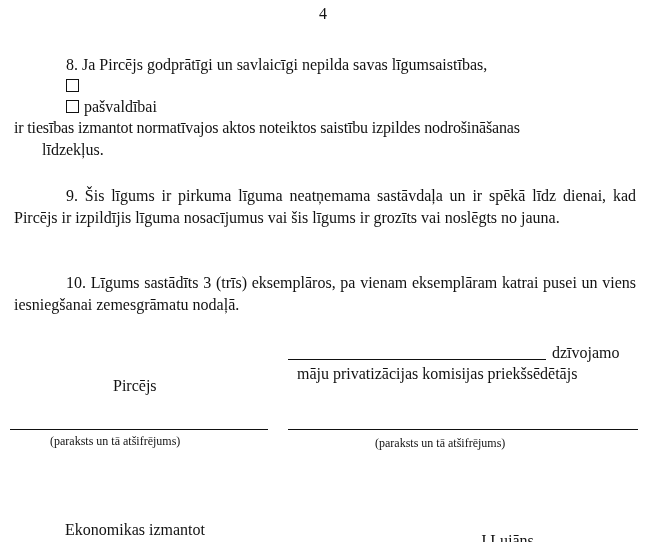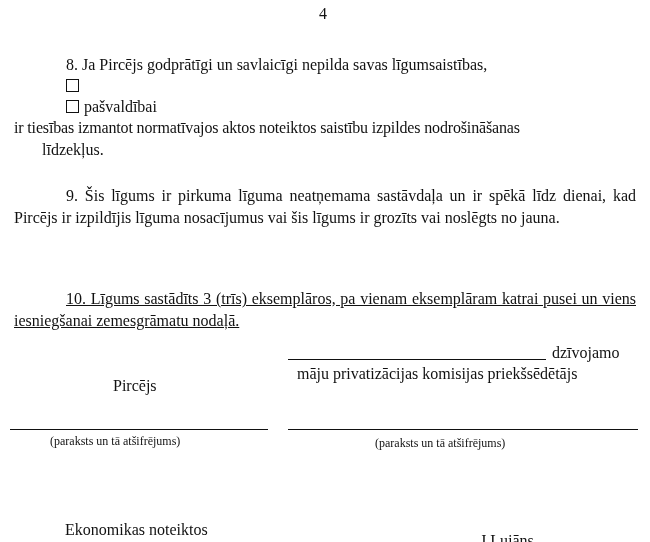--- a/index.html
+++ b/index.html
@@ -22,26 +22,26 @@
   <span class="box"></span>
 </div>
 <div class="abs" style="left:66px; top:97px;">
   <span class="box"></span><span>pašvaldībai</span>
 </div>
 <div class="abs" style="left:14px; top:118px; letter-spacing:-0.15px;">ir tiesības izmantot normatīvajos aktos noteiktos saistību izpildes nodrošināšanas</div>
 <div class="abs" style="left:14px; top:140px;margin-left:28px;">līdzekļus.</div>
 
 <div class="just" style="top:185px;"><span class="ind"></span><span>9. Šis līgums ir pirkuma līguma neatņemama sastāvdaļa un ir spēkā līdz dienai, kad Pircējs ir izpildījis līguma nosacījumus vai šis līgums ir grozīts vai noslēgts no jauna.</span></div>
 
-<div class="just" style="top:288px;text-decoration:underline;"><span class="ind"></span><span>10. Līgums sastādīts 3 (trīs) eksemplāros, pa vienam eksemplāram katrai pusei un viens iesniegšanai zemesgrāmatu nodaļā.</span></div>
+<div class="just" style="top:272px;"><span class="ind"></span><span>10. Līgums sastādīts 3 (trīs) eksemplāros, pa vienam eksemplāram katrai pusei un viens iesniegšanai zemesgrāmatu nodaļā.</span></div>
 
 <div class="abs" style="left:113px; top:340px;margin-top:36px;">Pircējs</div>
 <div class="rule" style="left:288px; top:359px; width:258px;"></div>
 <div class="abs" style="left:552px; top:343px;">dzīvojamo</div>
 <div class="abs" style="left:297px; top:364px;">māju privatizācijas komisijas priekšsēdētājs</div>
 
 <div class="rule" style="left:10px; top:429px; width:258px;"></div>
 <div class="abs small" style="left:50px; top:431px;">(paraksts un tā atšifrējums)</div>
 <div class="rule" style="left:288px; top:429px; width:350px;"></div>
 <div class="abs small" style="left:375px; top:433px;">(paraksts un tā atšifrējums)</div>
 
-<div class="abs" style="left:65px; top:520px;">Ekonomikas noteiktos</div>
+<div class="abs" style="left:65px; top:520px;">Ekonomikas izmantot</div>
 <div class="abs" style="left:480px; top:520px;margin-top:11px;">J.Lujāns</div>
 
 </body></html>

